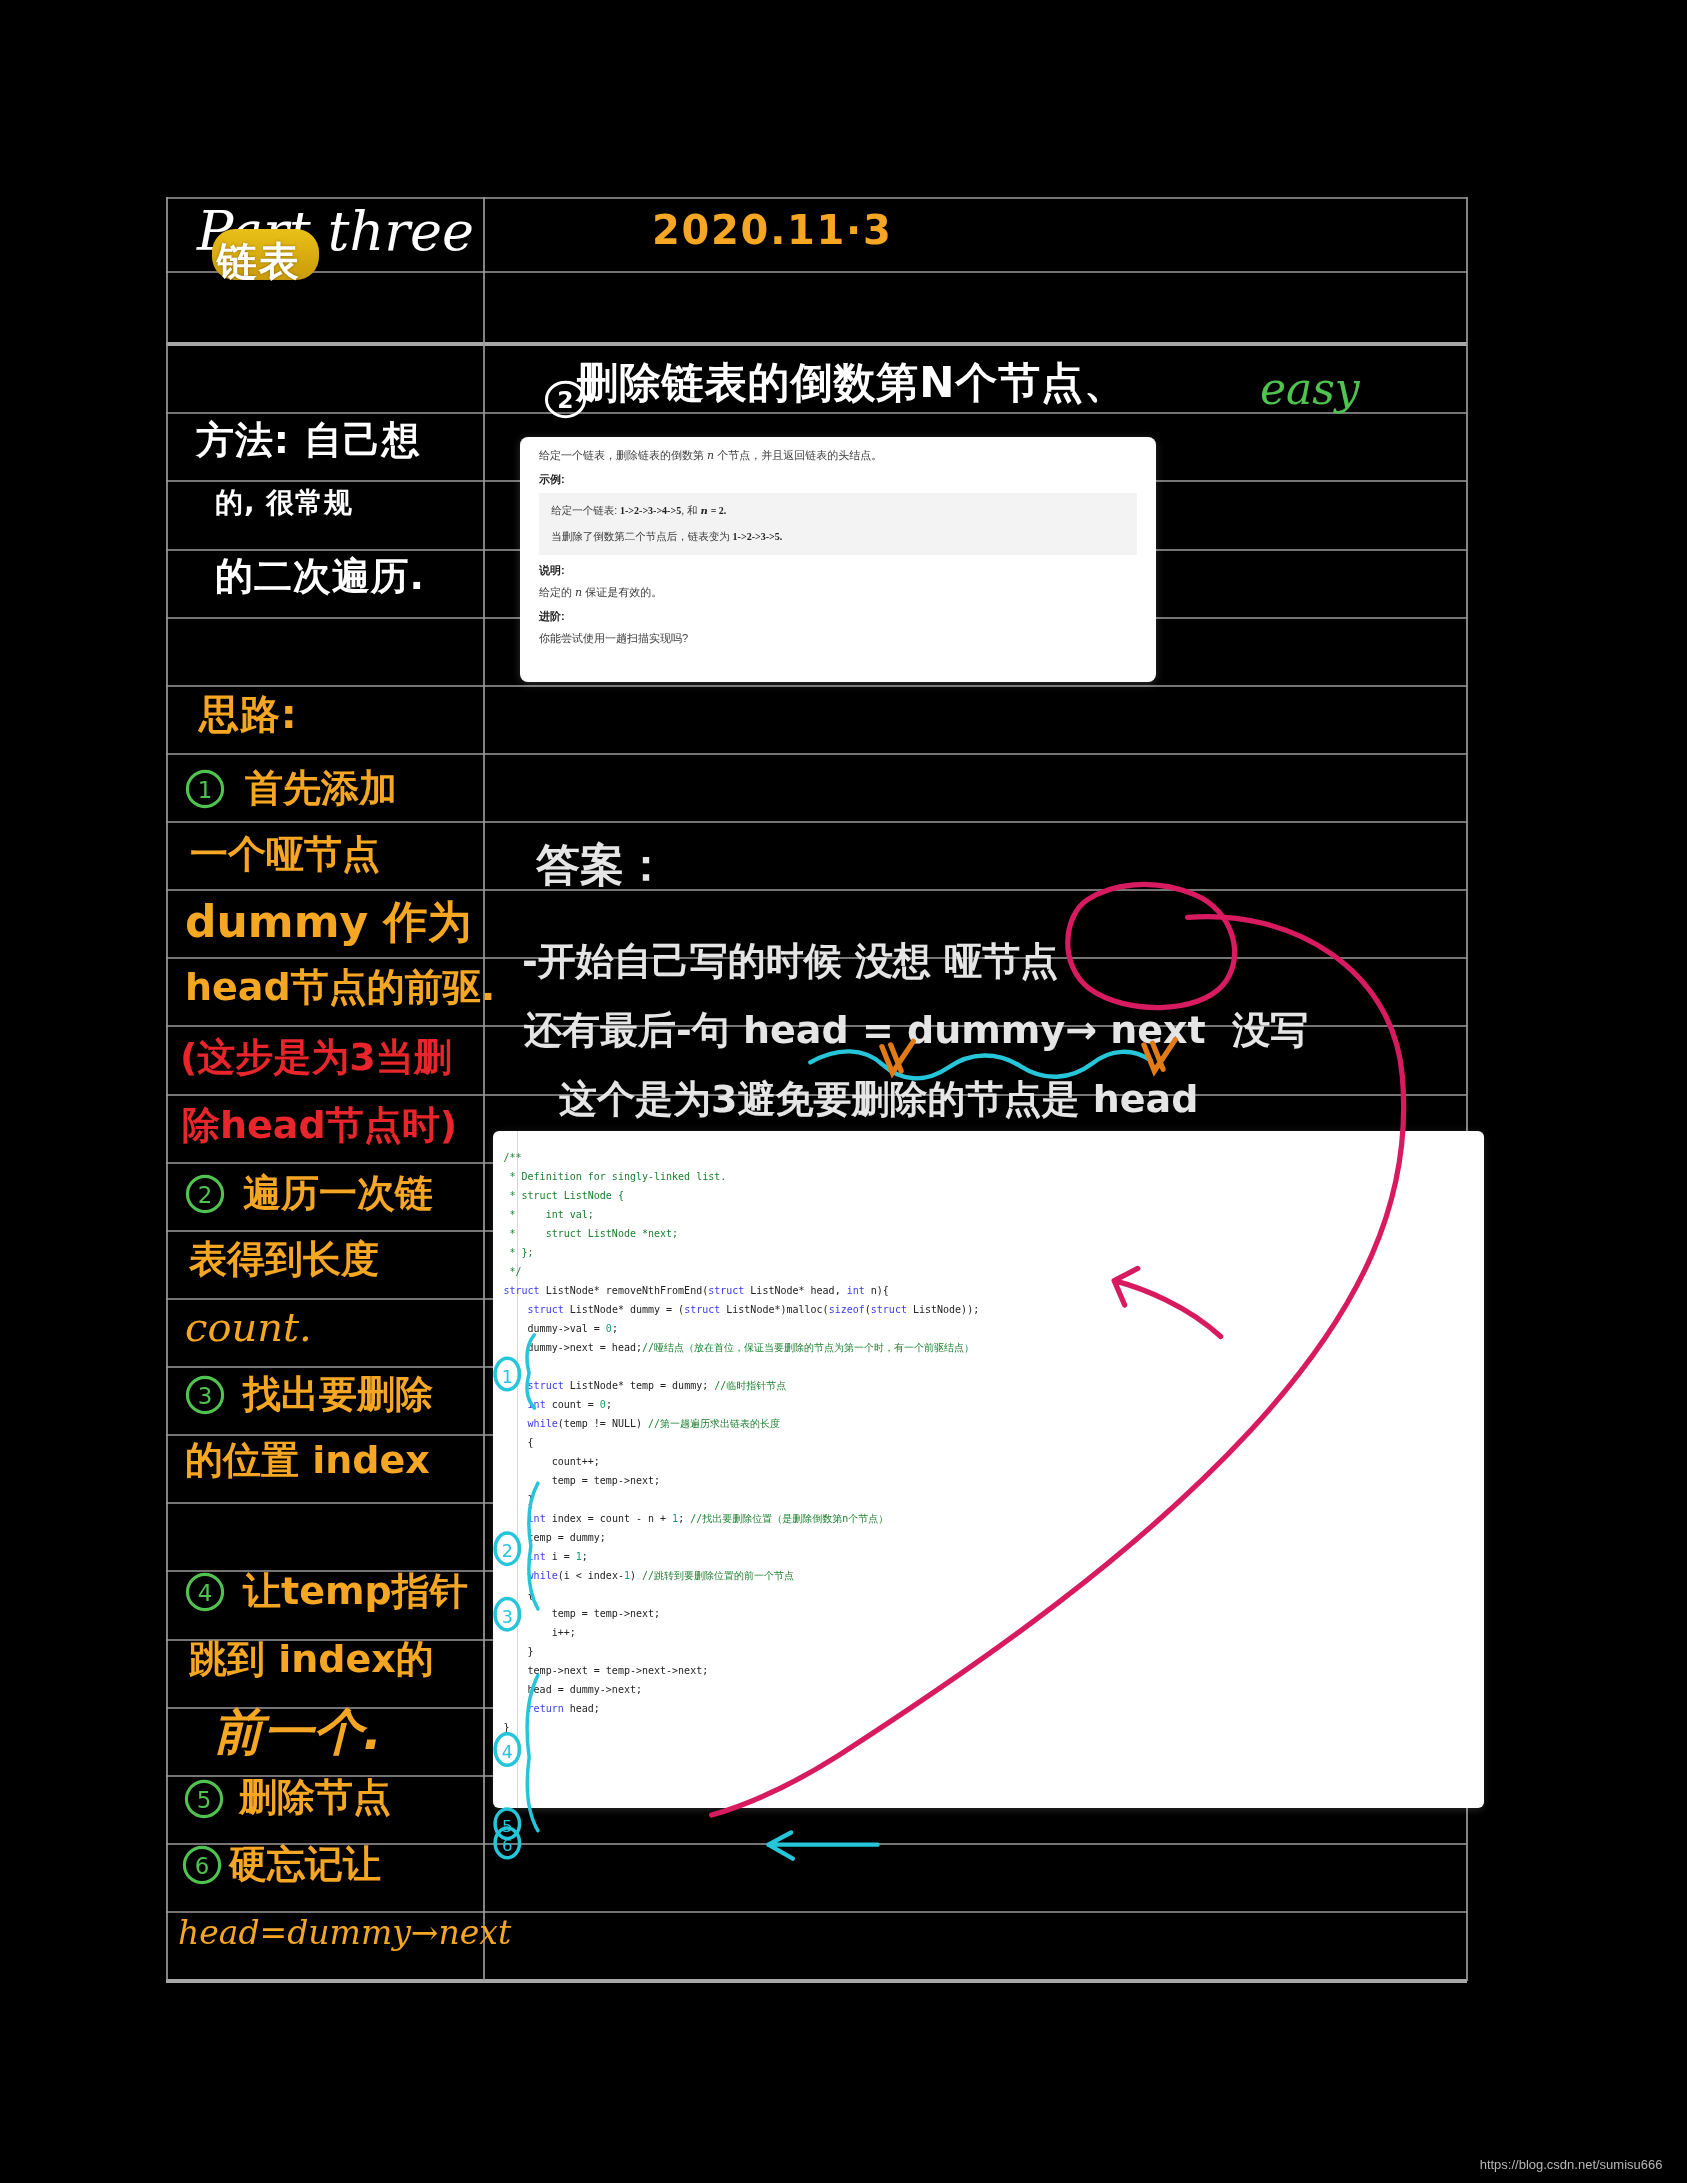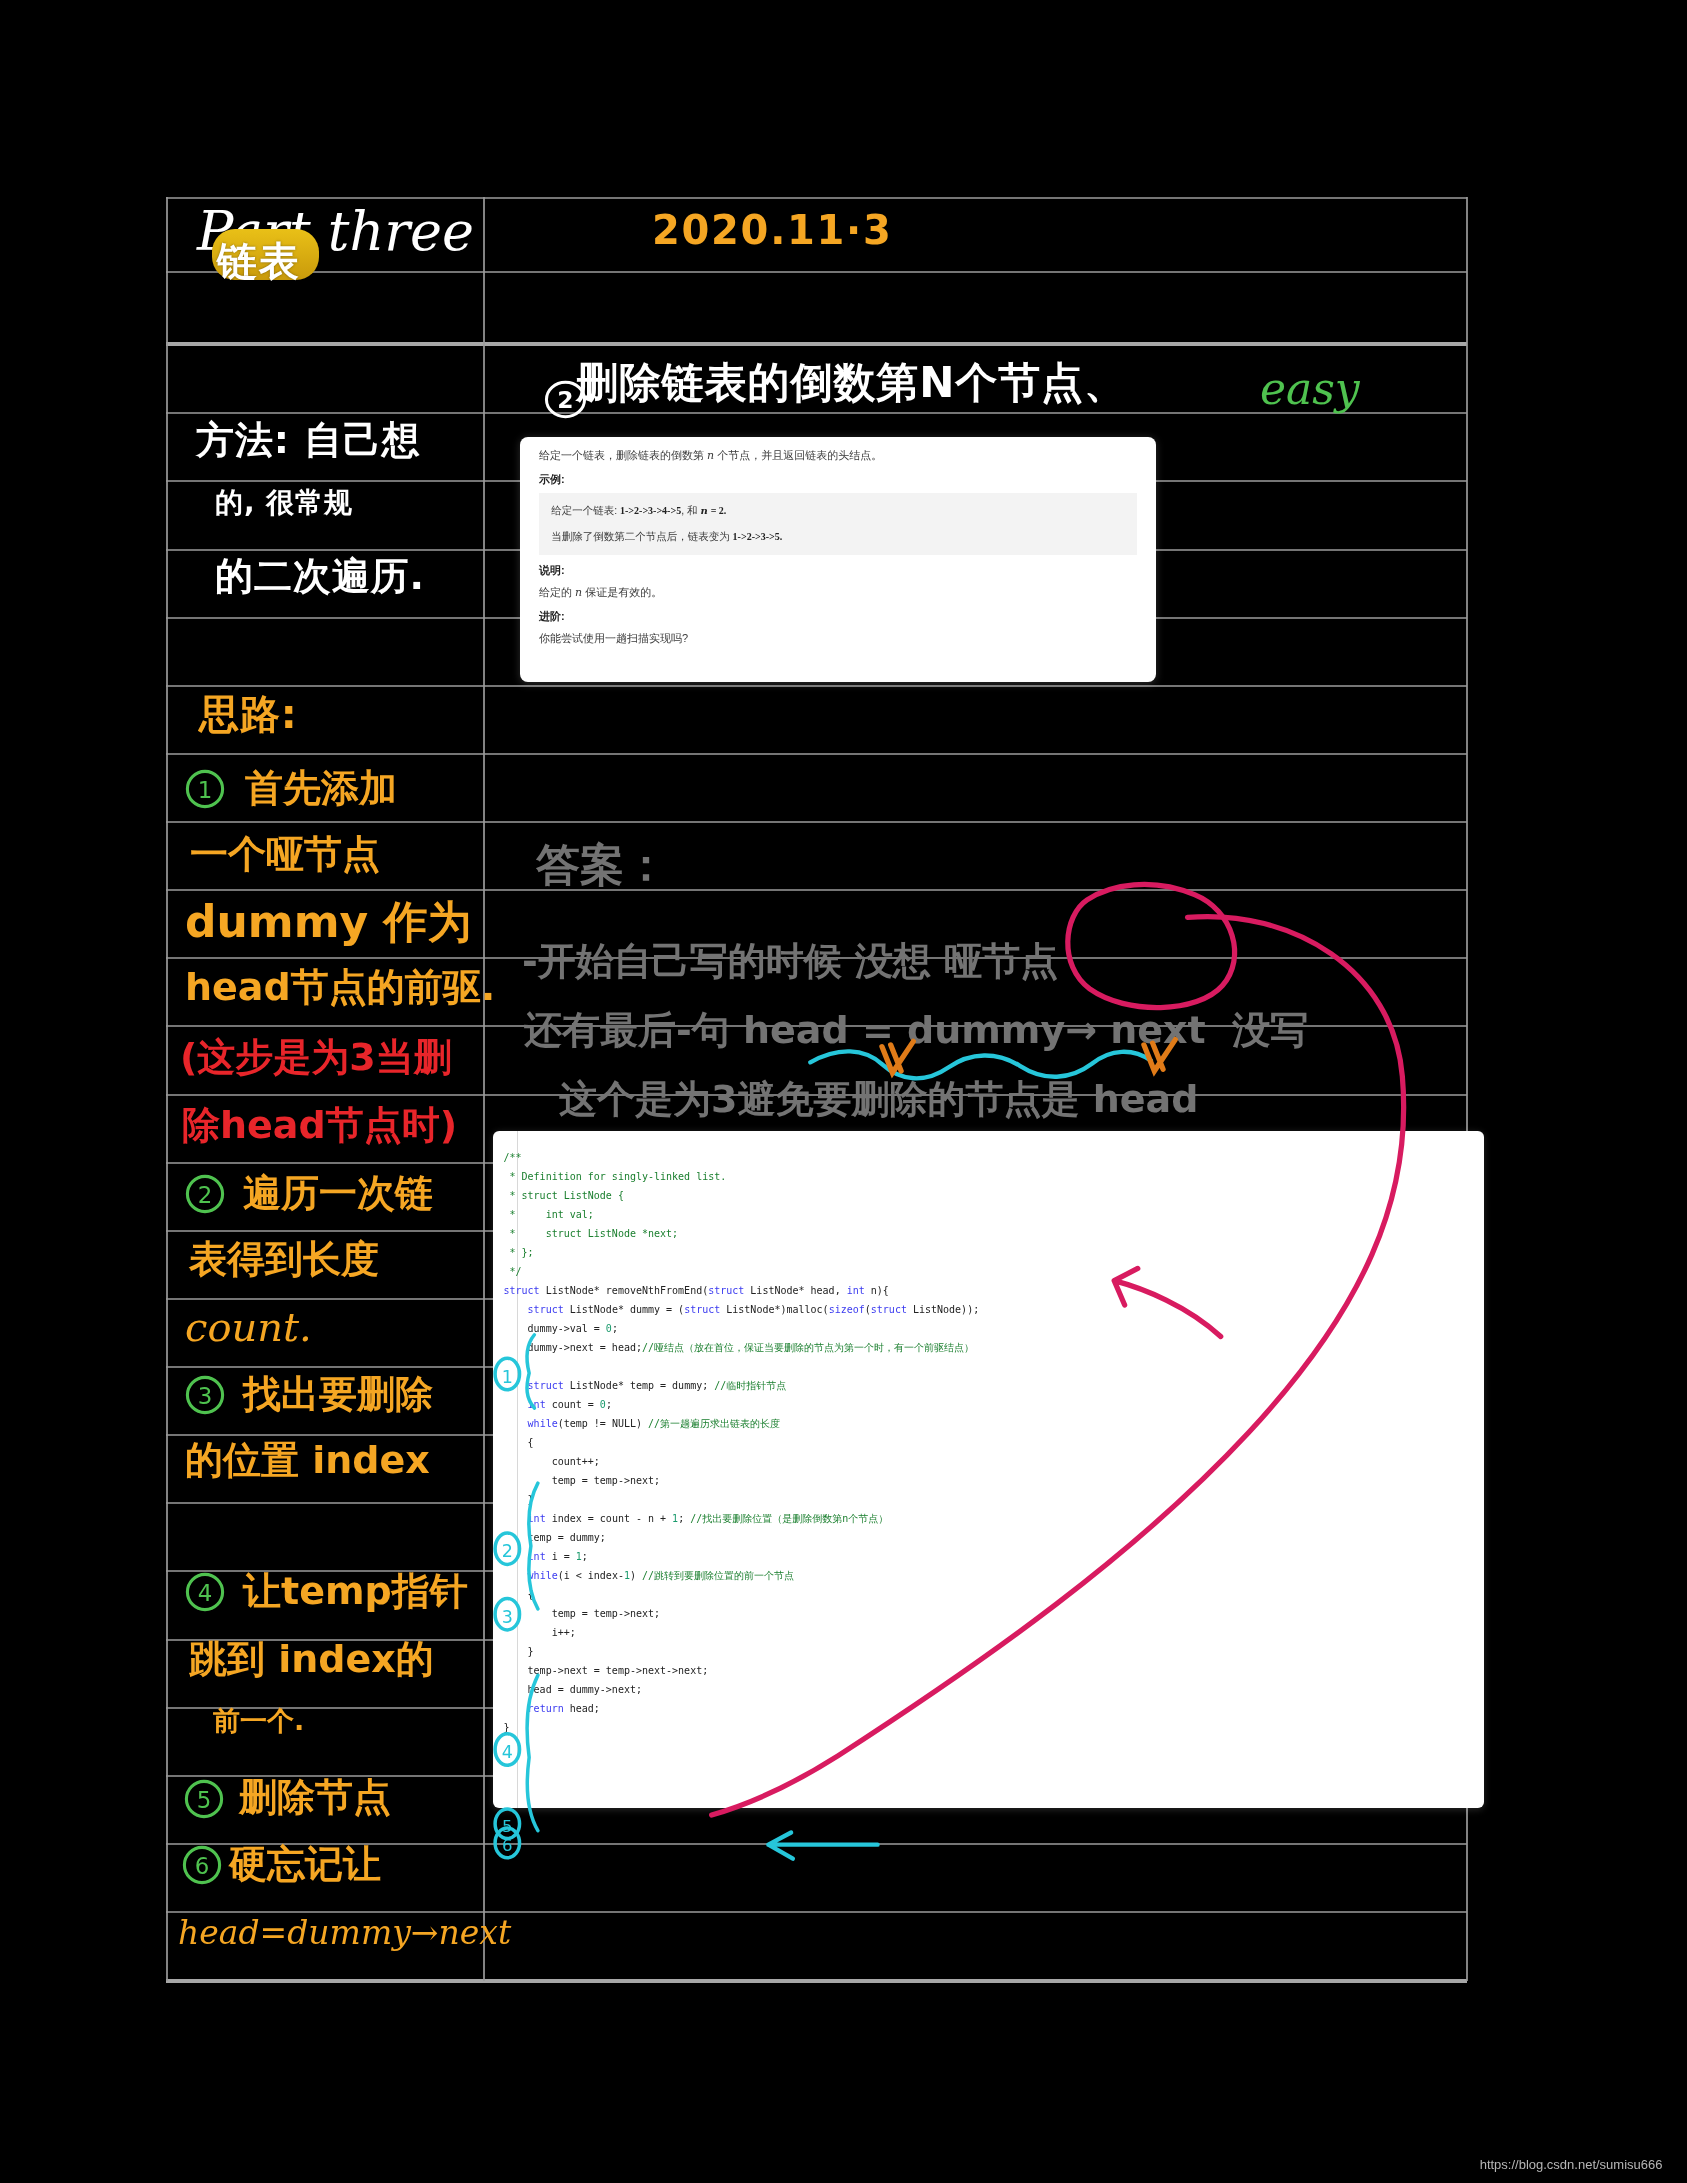--- a/index.html
+++ b/index.html
@@ -15,21 +15,21 @@
 
   
   .hw{position:absolute;white-space:pre;line-height:1;
       font-family:"DejaVu Sans",sans-serif;font-weight:700;}
   .hw-en{font-family:"DejaVu Serif",serif;font-style:italic;font-weight:400;}
 
   .white{color:#ffffff;}
   .orange{color:#f5a623;}
   .red{color:#e8252a;}
   .green{color:#4fc24f;}
-  .cyan{color:#737373;}
+  .cyan{color:#e5e5e5;}
 
   
   #chip{position:absolute;left:212px;top:229px;width:107px;height:51px;
         background:linear-gradient(180deg,#e8b породной 0%,#d4a017 100%);
         background:linear-gradient(180deg,#e9c017 0%,#c99a0b 100%);
         border-radius:23px;filter:blur(0.3px);}
   #chip-text{position:absolute;left:217px;top:234px;font-size:40px;color:#fff;
              font-family:"DejaVu Sans",sans-serif;font-weight:700;letter-spacing:1.7px;
              text-shadow:0 0 2.6px rgba(0,0,0,.4);}
 
@@ -160,21 +160,21 @@
   <div class="hw orange" style="left:185px;top:1441px;font-size:38px;">的位置 index</div>
 
   <div style="position:absolute;left:183px;top:1570px;">
     <svg width="44" height="44" viewBox="0 0 50 50">
       <ellipse cx="25" cy="25" rx="20" ry="20" fill="none" stroke="#4fc24f" stroke-width="3.5"></ellipse>
       <text x="25" y="35" font-size="26" fill="#4fc24f" text-anchor="middle" font-family="DejaVu Sans, sans-serif">4</text>
     </svg>
   </div>
   <div class="hw orange" style="left:243px;top:1572px;font-size:38px;">让temp指针</div>
   <div class="hw orange" style="left:189px;top:1640px;font-size:38px;">跳到 index的</div>
-  <div class="hw orange" style="left:213px;top:1707px;font-size:27px;">前一个.</div>
+  <div class="hw orange" style="left:213px;top:1707px;font-size:50px;font-style:italic;">前一个.</div>
 
   <div style="position:absolute;left:182px;top:1777px;">
     <svg width="44" height="44" viewBox="0 0 50 50">
       <ellipse cx="25" cy="25" rx="20" ry="20" fill="none" stroke="#4fc24f" stroke-width="3.5"></ellipse>
       <text x="25" y="35" font-size="26" fill="#4fc24f" text-anchor="middle" font-family="DejaVu Sans, sans-serif">5</text>
     </svg>
   </div>
   <div class="hw orange" style="left:239px;top:1778px;font-size:38px;">删除节点</div>
 
   <div style="position:absolute;left:180px;top:1843px;">

